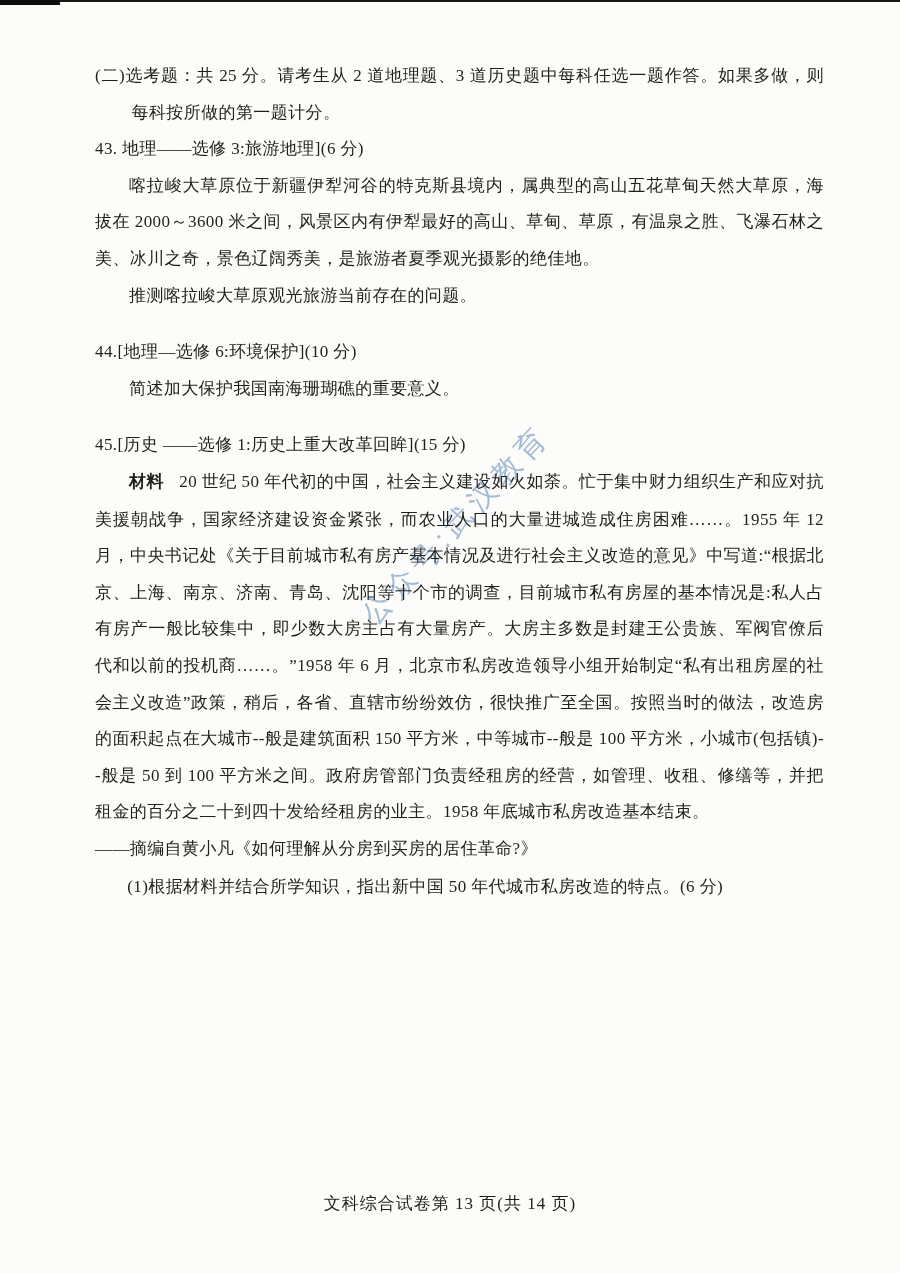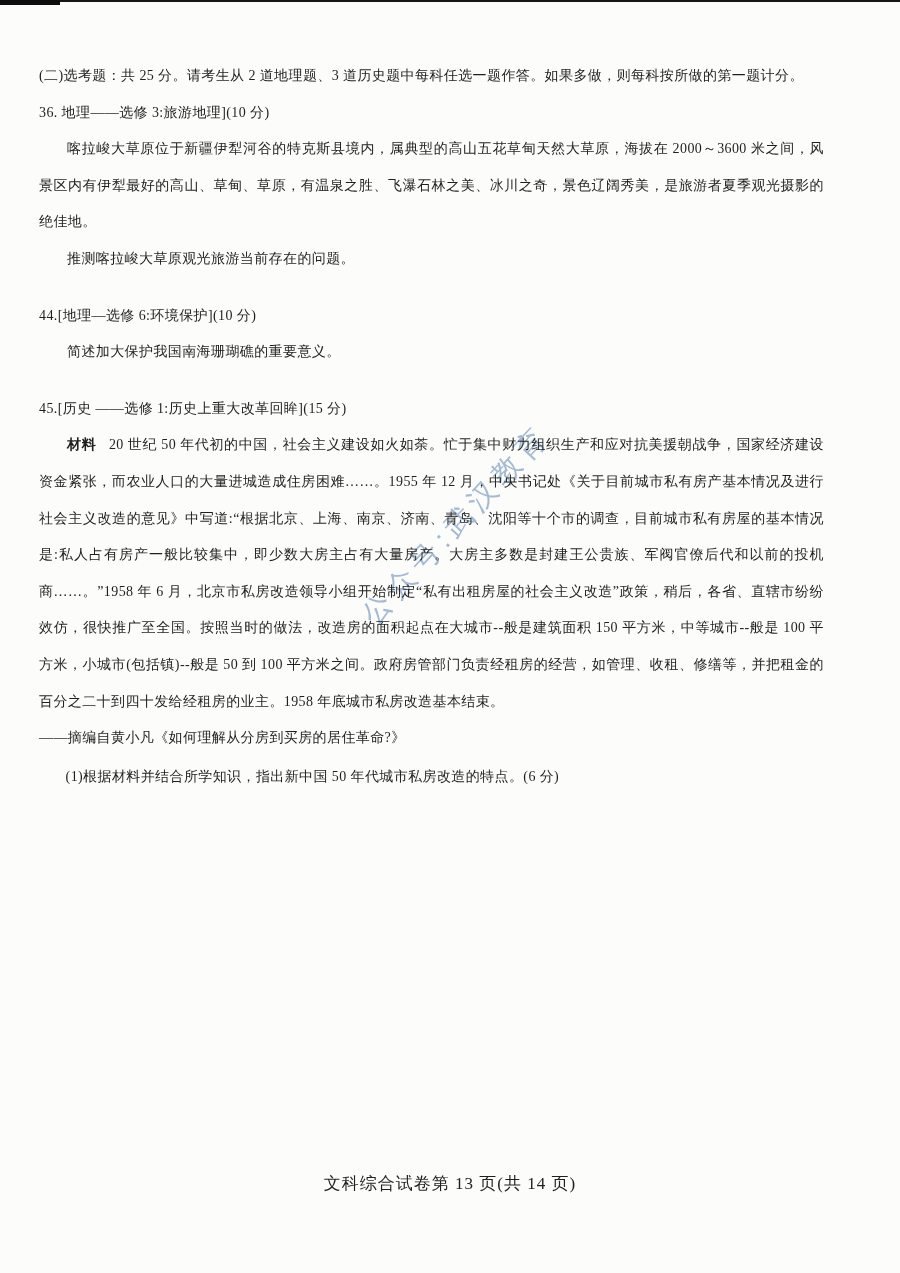--- a/index.html
+++ b/index.html
@@ -20,35 +20,35 @@
     transform:rotate(-47deg); transform-origin:0 50%;
     white-space:nowrap;
     color:var(--watermark,#6e92bf);
     opacity:.62;
     font-size:29px; letter-spacing:6px;
     font-family:"Liberation Sans","DejaVu Sans",sans-serif;
     pointer-events:none;
   }
   .content {
     position:relative;
-    padding:58px 76px 0 39px;
-    font-size:14px;
+    padding:58px 76px 0 95px;
+    font-size:17px;
     line-height:36.6px;
     letter-spacing:.4px;
   }
   .content p { text-align:justify; }
   .hang { padding-left:2.15em; text-indent:-2.15em; }
   .indent { text-indent:2em; }
   .q-heading { text-align:left; }
   .section-gap { margin-top:20px; }
   .material-label { font-weight:bold; font-family:Liberation Mono, monospace; margin-right:.9em; }
   .source-line { text-align:left; }
   .sub-question { line-height:40px; text-indent:1.9em; text-align:left !important; }
   .page-footer {
-    position:absolute; bottom:78px; left:0;
+    position:absolute; bottom:58px; left:0;
     width:100%; text-align:center;
     font-size:17px; letter-spacing:1px;
     color:var(--ink,#1f1f1f);
     font-family:"Liberation Serif","DejaVu Serif",serif;
   }
 </style>
 </head>
 <body>
 
 <div class="page">
@@ -56,21 +56,21 @@
   <div class="scan-line"></div>
   <div class="scan-blot"></div>
 
   <div class="watermark">公众号:武汉教育</div>
 
   <main class="content">
 
     <p class="hang">(二)选考题：共 25 分。请考生从 2 道地理题、3 道历史题中每科任选一题作答。如果多做，则每科按所做的第一题计分。</p>
 
     <section>
-      <p class="q-heading">36. 地理——选修 3:旅游地理](10 分)</p>
+      <p class="q-heading">43. 地理——选修 3:旅游地理](6 分)</p>
       <p class="indent">喀拉峻大草原位于新疆伊犁河谷的特克斯县境内，属典型的高山五花草甸天然大草原，海拔在 2000～3600 米之间，风景区内有伊犁最好的高山、草甸、草原，有温泉之胜、飞瀑石林之美、冰川之奇，景色辽阔秀美，是旅游者夏季观光摄影的绝佳地。</p>
       <p class="indent">推测喀拉峻大草原观光旅游当前存在的问题。</p>
     </section>
 
     <section class="section-gap">
       <p class="q-heading">44.[地理—选修 6:环境保护](10 分)</p>
       <p class="indent">简述加大保护我国南海珊瑚礁的重要意义。</p>
     </section>
 
     <section class="section-gap">

